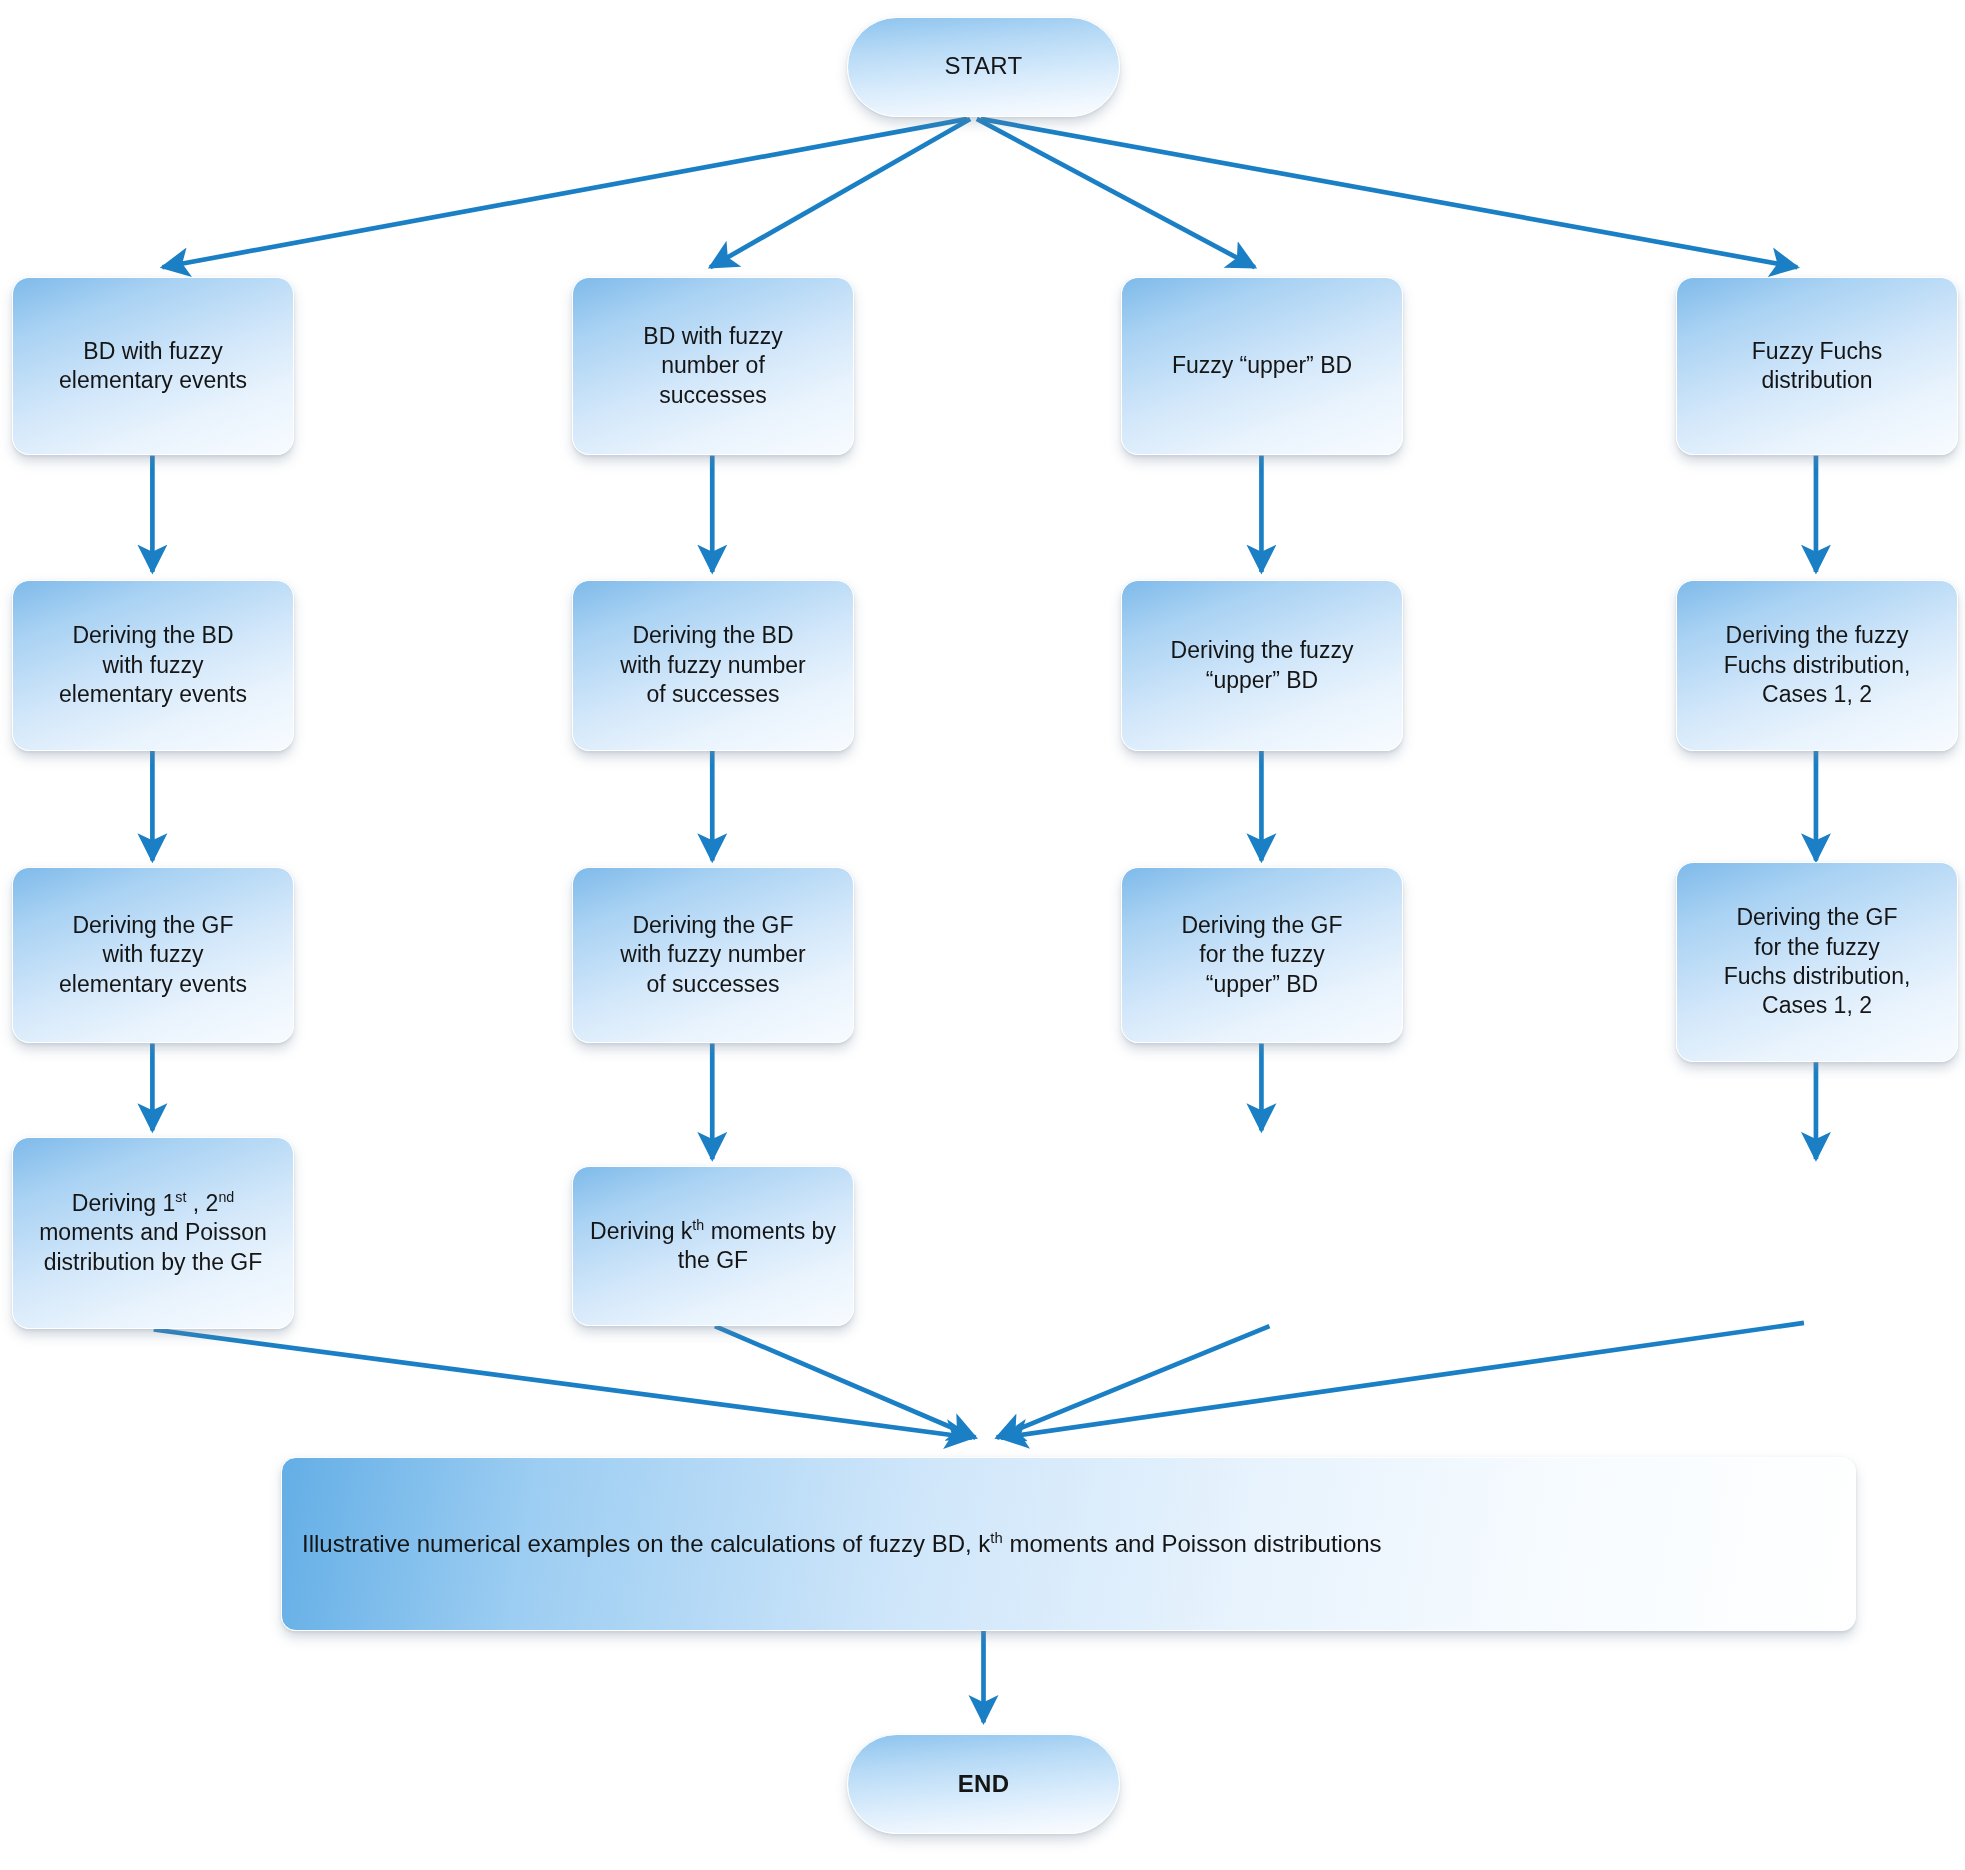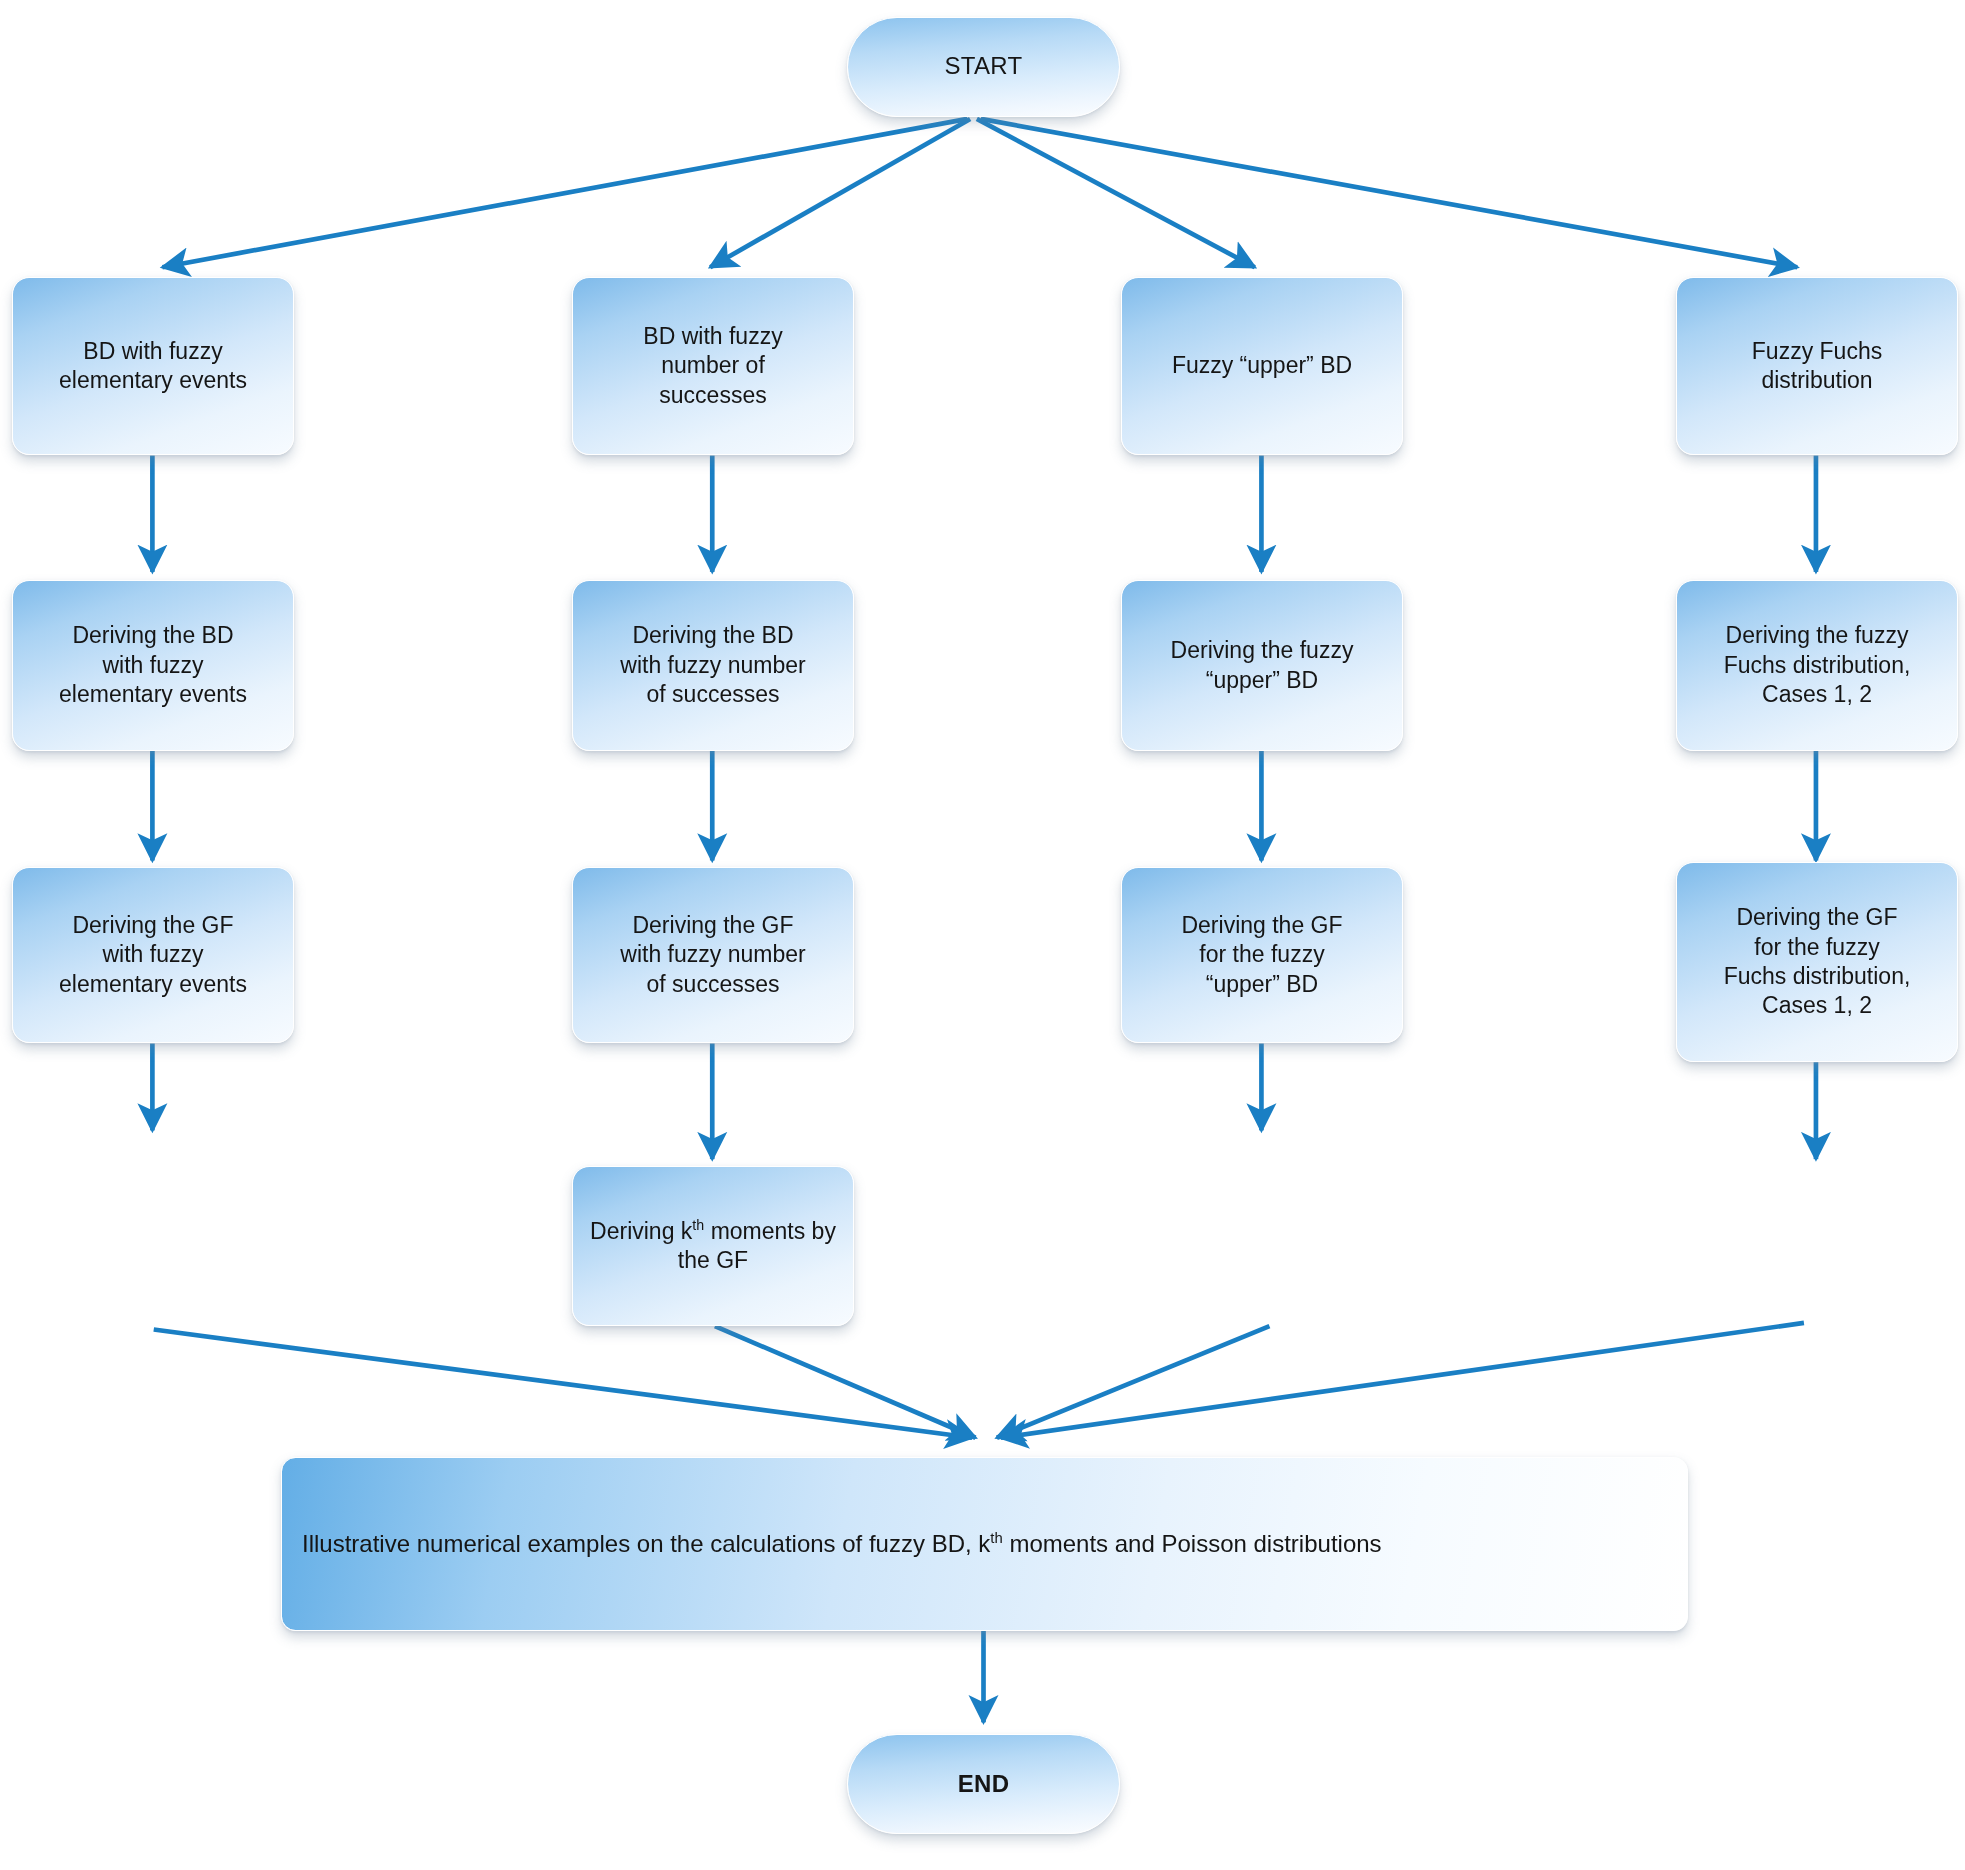--- a/index.html
+++ b/index.html
@@ -159,25 +159,28 @@
 for the fuzzy
 “upper” BD</span>
   </div>
   <div class="node" style="left:1676px; top:862px; width:282px; height:200px;">
     <span class="label">Deriving the GF
 for the fuzzy
 Fuchs distribution,
 Cases 1, 2</span>
   </div>
 
+  <div class="node" style="left:12px; top:1137px; width:282px; height:192px;">
+    <span class="label">Deriving 1<sup>st</sup> , 2<sup>nd</sup> moments and Poisson distribution by the GF</span>
+  </div>
   <div class="node" style="left:572px; top:1166px; width:282px; height:160px;">
     <span class="label">Deriving k<sup>th</sup> moments by the GF</span>
   </div>
 
-  <div class="node wide" style="left:281px; top:1457px; width:1407px; height:174px;">
+  <div class="node wide" style="left:281px; top:1457px; width:1575px; height:174px;">
     <span class="label" style="text-align:left;">Illustrative numerical examples on the calculations of fuzzy BD, k<sup>th</sup> moments and Poisson distributions</span>
   </div>
 
   <div class="node terminal" style="left:847px; top:1734px; width:273px; height:100px;font-weight:bold;">
     <span class="label">END</span>
   </div>
 
 </div>
 
 

